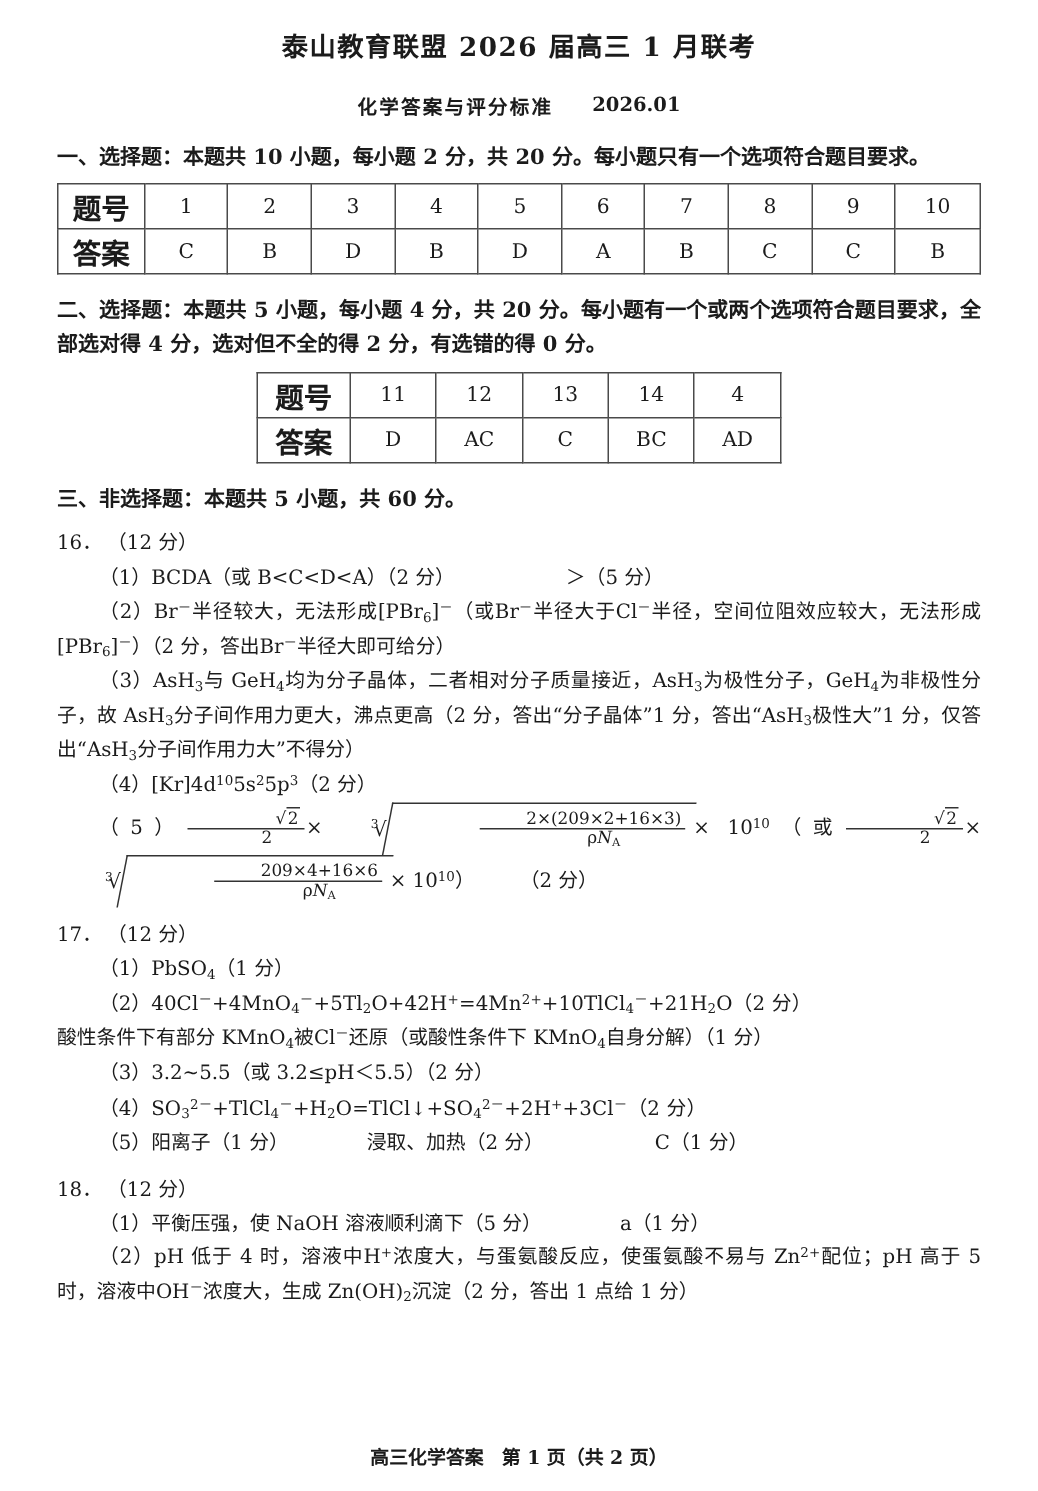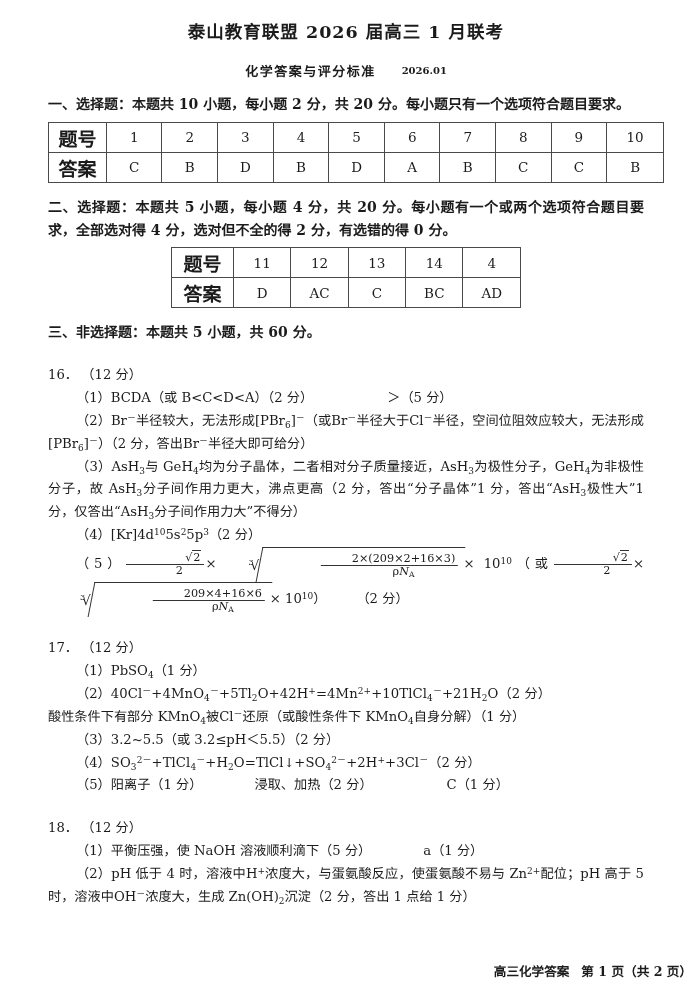--- a/index.html
+++ b/index.html
@@ -13,21 +13,21 @@
     height: 994px;
     position: relative;
     font-family: "DejaVu Serif", "Liberation Serif", serif;
     color: #1b1b1b;
     overflow: hidden;
   }
   .page {
     width: 692px;
     height: 994px;
     box-sizing: border-box;
-    padding: 0 48px;
+    padding: 0 38px;
     position: relative;
   }
   
   .doc-title {
     text-align: center;
     font-size: 17.5px;
     font-weight: bold;
     letter-spacing: 1px;
     padding-top: 22px;
     line-height: 1.2;
@@ -37,21 +37,21 @@
     padding-top: 18px;
     line-height: 1.2;
     white-space: nowrap;
   }
   .doc-subtitle {
     font-size: 13px;
     font-weight: bold;
     letter-spacing: 1.5px;
   }
   .doc-date {
-    font-size: 10px;
+    font-size: 13px;
     font-weight: bold;
     margin-left: 26px;
     vertical-align: 2px;
   }
   
   .sect {
     font-size: 14px;
     line-height: 1.62;
     margin-top: 13px;
     text-align: justify;
@@ -59,21 +59,21 @@
   }
   .body-line {
     font-size: 13.2px;
     line-height: 1.72;
     text-align: justify;
   }
   .indent { text-indent: 28px; }
   .qnum {
     font-size: 13.2px;
     line-height: 1.9;
-    margin-top: 18px;
+    margin-top: 6px;
   }
   .qnum .n { margin-right: 10px; }
   .sp3 { display: inline-block; width: 30px; }
   .sp5 { display: inline-block; width: 52px; }
   .sp7 { display: inline-block; width: 74px; }
   
   table.ans {
     border-collapse: collapse;
     margin: 6px auto 0 auto;
     font-size: 13.5px;
@@ -135,21 +135,21 @@
   .sqrt2 > .bar { border-top: 1px solid #333; padding: 0 1px; }
   .math { font-family: "DejaVu Serif", "Liberation Serif", serif; }
   .eq { letter-spacing: 0.1px; }
   .arrow-dn { font-size: 0.95em; }
   
   .footer {
     position: absolute;
     left: 0;
     right: 0;
     bottom: 14px;
-    text-align: right;
+    text-align: center;
     font-size: 12.6px;
     font-weight: bold;
   }
   .footer .sepsp { display: inline-block; width: 12px; }
 </style>
 </head>
 <body>
 
 <div class="page">
 

